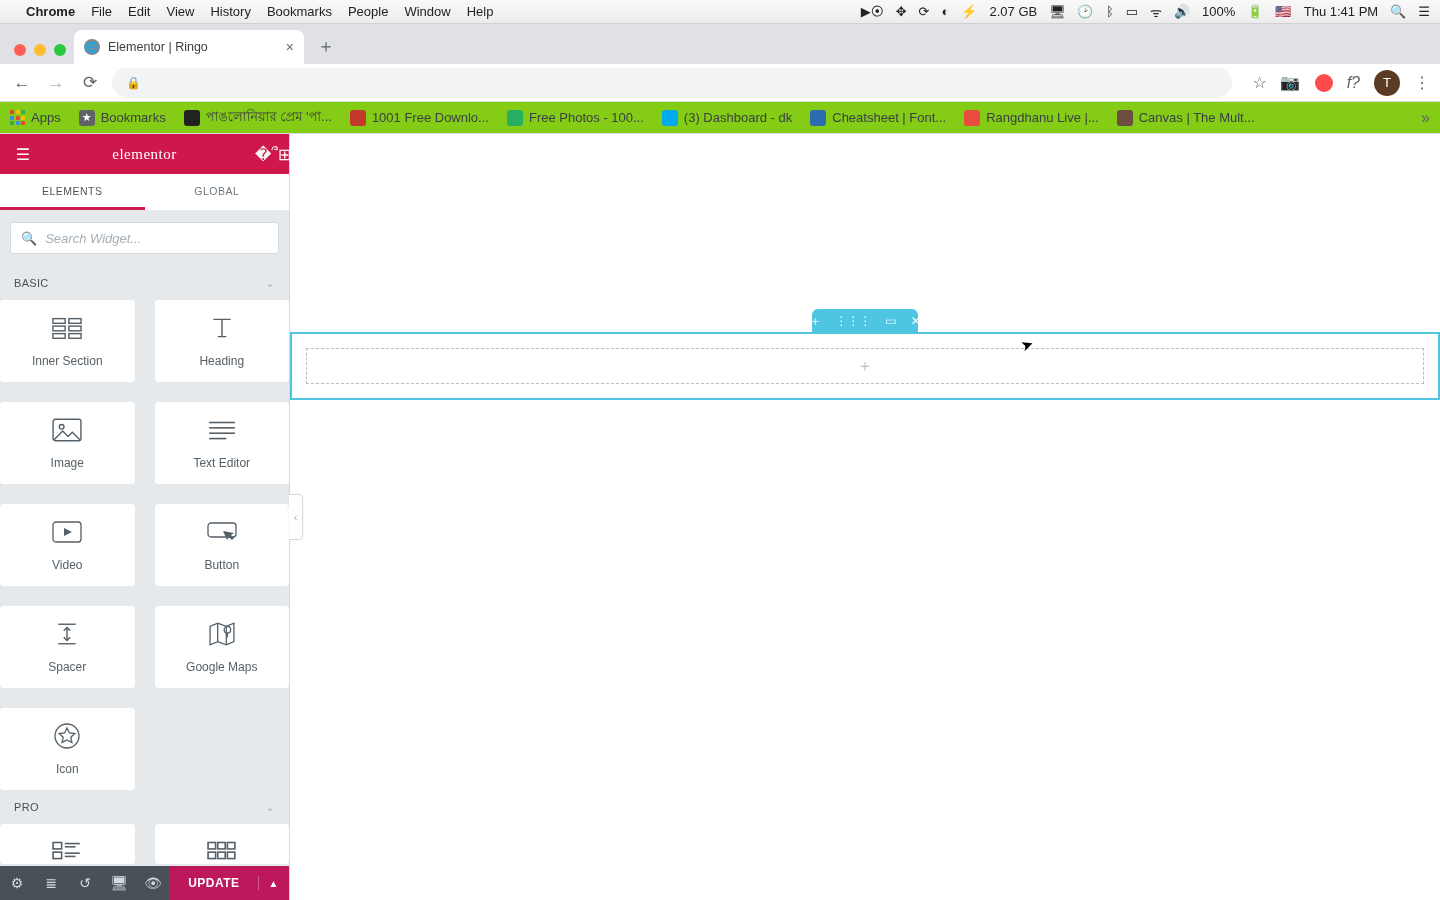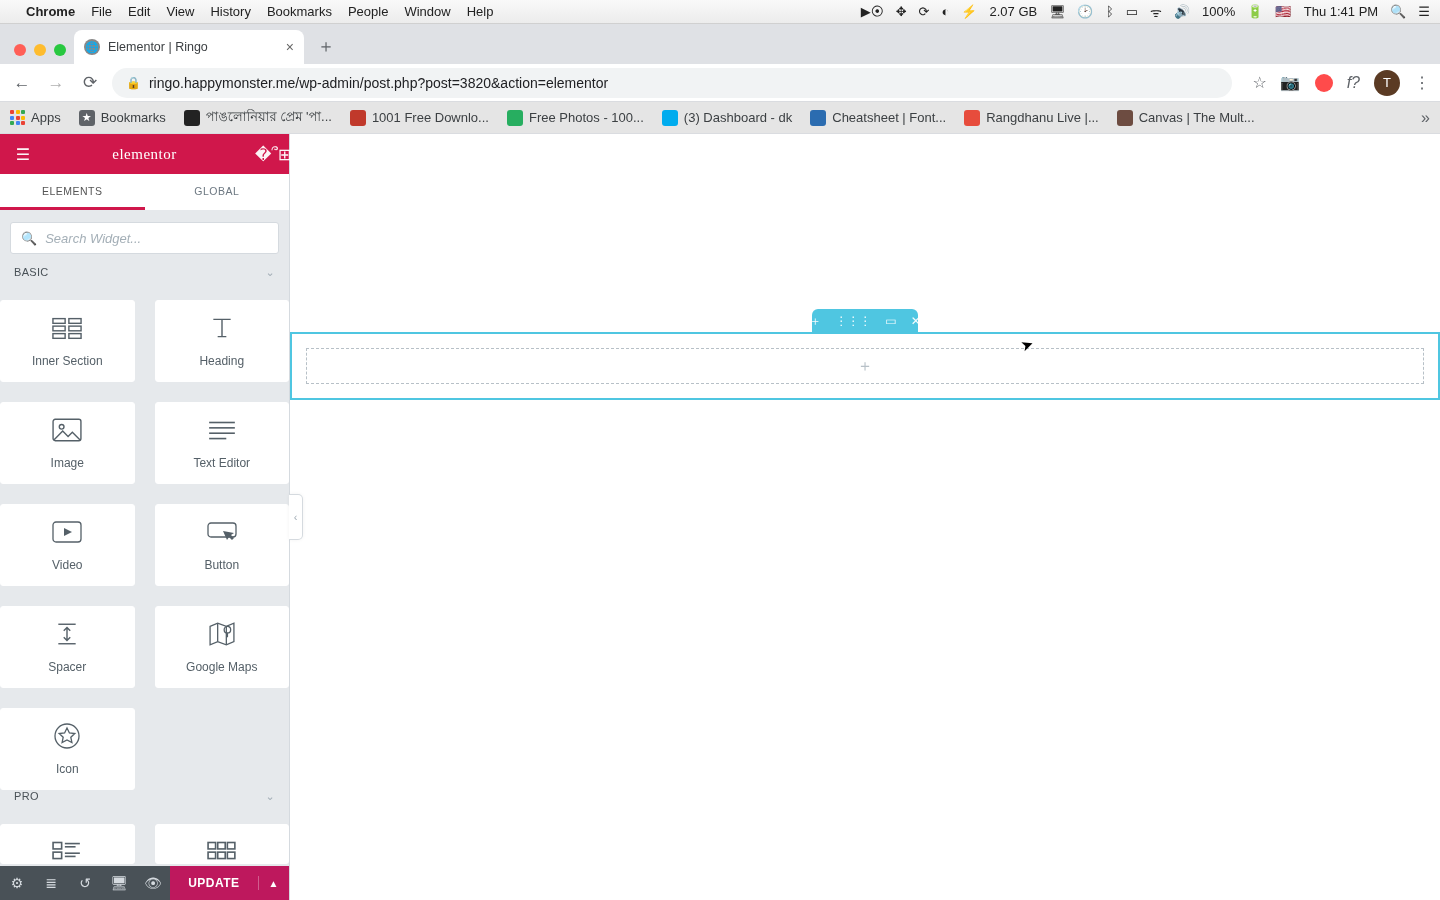--- a/index.html
+++ b/index.html
@@ -27,21 +27,21 @@
   .toolbar { height:38px; background:#fff; border-bottom:1px solid #dadce0; display:flex; align-items:center; padding:0 10px; gap:10px; }
   .nav-btn { width:24px;height:24px;display:flex;align-items:center;justify-content:center;color:#5f6368;font-size:17px;cursor:pointer; }
   .nav-btn.disabled { color:#b0b0b0; }
   .omnibox { flex:1; height:30px; background:#f1f3f4; border-radius:15px; display:flex; align-items:center; padding:0 14px; font-size:14px; color:#202124; gap:8px;}
   .secure-icon{font-size:12px;color:#5f6368;}
   .omnibox-actions{display:flex;gap:14px;align-items:center;color:#5f6368;font-size:16px;margin-left:10px;}
   .avatar-dot{width:26px;height:26px;border-radius:50%;background:#5b3b24;color:#fff;display:flex;align-items:center;justify-content:center;font-size:13px;}
   .red-dot{width:18px;height:18px;border-radius:50%;background:#ff4b4b;}
 
   
-  .bookmarks-bar{height:32px;background:#e5e5e5;border-bottom:1px solid #dadce0;display:flex;align-items:center;padding:0 10px;gap:18px;font-size:13px;color:#3c4043;}
+  .bookmarks-bar{height:32px;background:#84cc16;border-bottom:1px solid #dadce0;display:flex;align-items:center;padding:0 10px;gap:18px;font-size:13px;color:#3c4043;}
   .bm{display:flex;align-items:center;gap:6px;cursor:pointer;white-space:nowrap;}
   .bm-icon{width:16px;height:16px;border-radius:3px;display:flex;align-items:center;justify-content:center;font-size:11px;color:#fff;}
   .apps-icon{display:grid;grid-template-columns:repeat(3,4px);grid-template-rows:repeat(3,4px);gap:1.5px;}
   .apps-icon i{background:#ea4335;width:4px;height:4px;border-radius:1px;}
   .apps-icon i:nth-child(2){background:#fbbc05;} .apps-icon i:nth-child(3){background:#34a853;}
   .apps-icon i:nth-child(4){background:#4285f4;} .apps-icon i:nth-child(5){background:#ea4335;}
   .apps-icon i:nth-child(6){background:#fbbc05;} .apps-icon i:nth-child(7){background:#34a853;}
   .apps-icon i:nth-child(8){background:#4285f4;} .apps-icon i:nth-child(9){background:#ea4335;}
   .bm-more{margin-left:auto;font-size:16px;color:#5f6368;}
 
@@ -53,21 +53,21 @@
   .el-header { height:40px; background:#d0174b; color:#fff; display:flex; align-items:center; justify-content:space-between; padding:0 12px; }
   .el-header .burger,.el-header .dots { font-size:16px; cursor:pointer; opacity:.95; width:22px; text-align:center;}
   .el-logo { font-family: cursive; font-size:15px; letter-spacing:.5px; }
   .el-tabs { height:36px; display:flex; background:#fff; }
   .el-tab { flex:1; display:flex; align-items:center; justify-content:center; font-size:10.5px; letter-spacing:.5px; color:#6d7882; cursor:pointer; text-transform:uppercase; border-bottom:3px solid transparent; }
   .el-tab.active { color:#555; border-bottom-color:#d0174b; }
   .el-search-wrap { padding:12px 10px; }
   .el-search { width:100%; height:32px; background:#fff; border:1px solid #d5dadf; border-radius:3px; display:flex; align-items:center; padding:0 10px; gap:8px; color:#a4afb7; font-size:13px; }
   .el-search input { border:none; outline:none; flex:1; font-size:13px; color:#555; font-style:italic;}
   .el-search input::placeholder { color:#a4afb7; font-style:italic;}
-  .cat-header { height:34px; display:flex; align-items:flex-start; padding:0 14px; font-size:11px; color:#495157; letter-spacing:.3px; cursor:pointer; text-transform:uppercase;}
+  .cat-header { height:34px; display:flex; align-items:center; padding:0 14px; font-size:11px; color:#495157; letter-spacing:.3px; cursor:pointer; text-transform:uppercase;}
   .cat-header .chev { margin-left:auto; color:#a4afb7;}
   .widgets-grid { padding:0 0; display:grid; grid-template-columns:1fr 1fr; gap:20px; overflow-y:auto; }
   .widget { background:#fff; border:1px solid #fff; border-radius:3px; height:82px; display:flex; flex-direction:column; align-items:center; justify-content:center; gap:10px; cursor:grab; color:#556068; font-size:12px; }
   .widget.tall { height:40px; justify-content:flex-start; padding-top:12px; }
   .w-icon { color:#556068; }
   .w-icon svg { width:30px; height:26px; }
   .el-footer { height:34px; background:#495157; display:flex; align-items:center; color:#fff; margin-top:auto; }
   .ef-btn { width:36px; height:34px; display:flex; align-items:center; justify-content:center; color:#d5dadf; font-size:14px; cursor:pointer; }
   .ef-update { flex:0 0 auto; margin-left:auto; height:34px; background:#be185d; color:#fff; font-size:12px; letter-spacing:.5px; font-weight:700; display:flex; align-items:center;}
   .ef-update .lbl{padding:0 18px; border-right:1px solid rgba(255,255,255,.3);}
@@ -136,21 +136,20 @@
   </div>
   <div class="new-tab">＋</div>
 </div>
 
 <div class="toolbar">
   <span class="nav-btn">←</span>
   <span class="nav-btn disabled">→</span>
   <span class="nav-btn">⟳</span>
   <div class="omnibox">
     <span class="secure-icon">🔒</span>
-    <span>ringo.happymonster.me/wp-admin/post.php?post=3820&amp;action=elementor</span>
   </div>
   <div class="omnibox-actions">
     <span>☆</span>
     <span>📷</span>
     <span class="red-dot"></span>
     <span style="font-style:italic;">f?</span>
     <span class="avatar-dot">T</span>
     <span>⋮</span>
   </div>
 </div>

